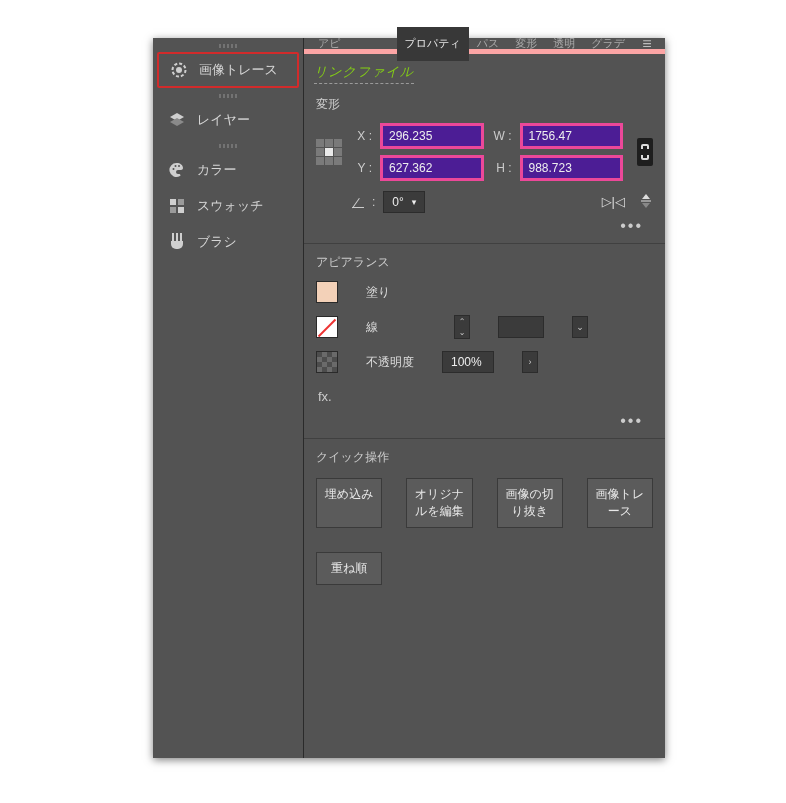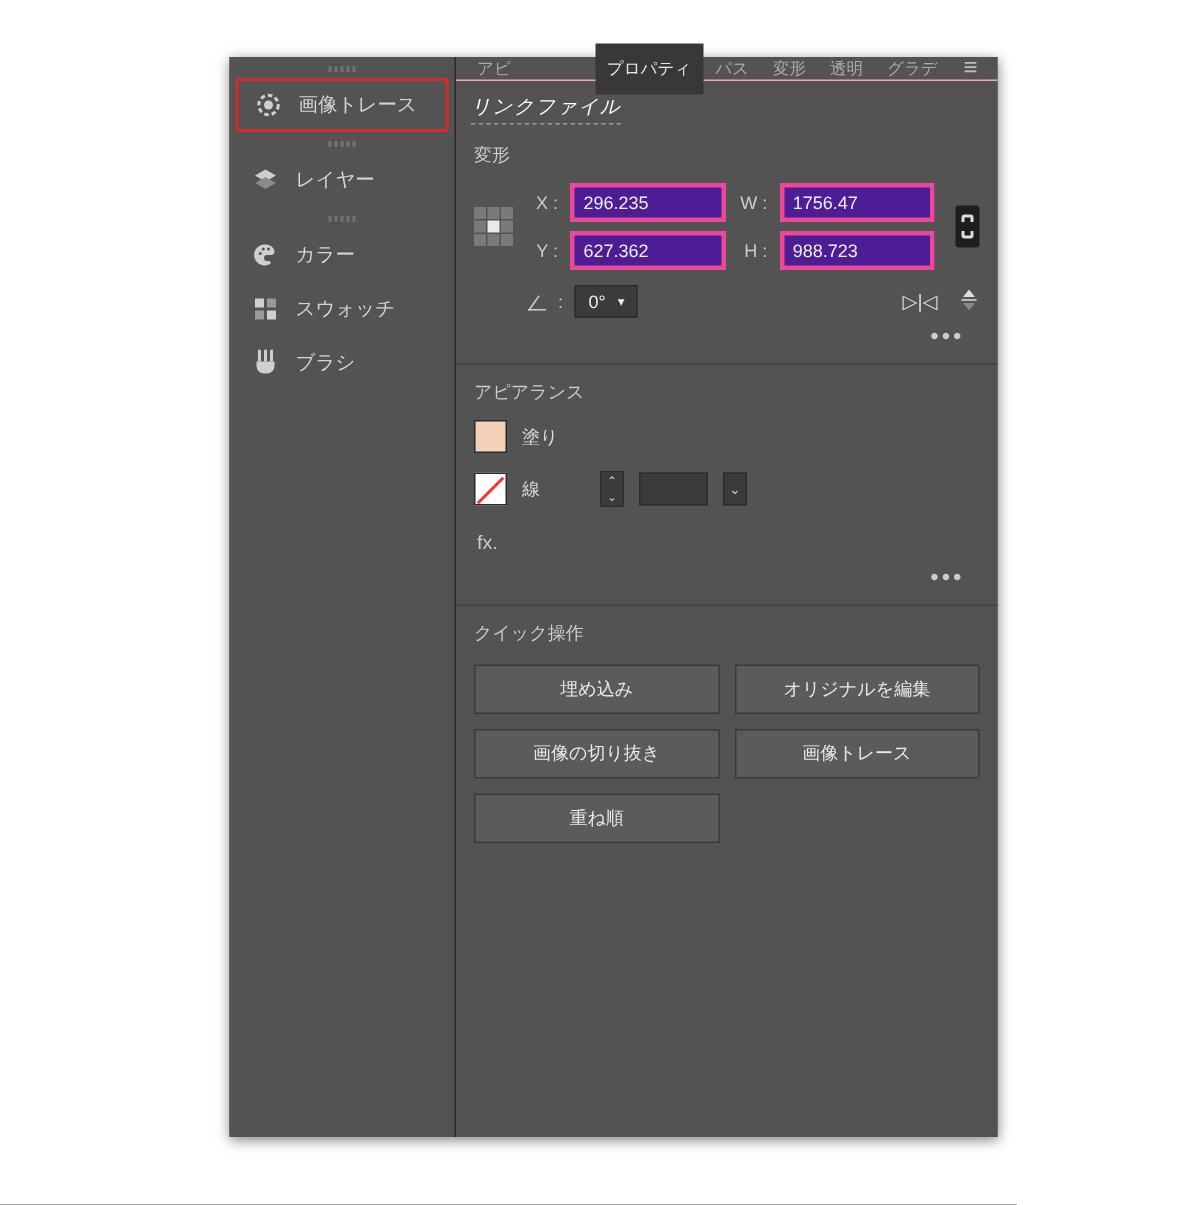--- a/index.html
+++ b/index.html
@@ -5,54 +5,54 @@
   * { box-sizing: border-box; margin: 0; padding: 0; font-family: "Hiragino Kaku Gothic ProN", "Meiryo", sans-serif; }
   body { background: #fff; width: 786px; height: 803px; position: relative; }
   .frame { position: absolute; left: 153px; top: 38px; width: 512px; height: 720px; background: #535353; box-shadow: 0 2px 8px rgba(0,0,0,0.5); display: flex; }
   .sidebar { width: 151px; background: #535353; border-right: 1px solid #2a2a2a; padding-top: 6px; }
   .grip { width: 40px; height: 4px; margin: 0 auto 4px; display:flex; gap:2px; justify-content:center; }
   .grip span { width:2px; height:4px; background:#737373; }
   .side-item { display:flex; align-items:center; gap:10px; padding:8px 14px; color:#d6d6d6; font-size:13px; cursor:pointer; }
   .side-item .ico { width:20px; height:20px; display:flex; align-items:center; justify-content:center; color:#cfcfcf; }
   .side-highlight { border:2px solid #d22b2b; border-radius:2px; margin:0 4px; padding:6px 10px; }
   .main { flex:1; background:#535353; display:flex; flex-direction:column; }
-  .tabs { display:flex; align-items:center; height:16px; border-bottom:1px solid #fca5a5; padding:0 6px; gap:0; }
+  .tabs { display:flex; align-items:center; height:16px; border-bottom:5px solid #fca5a5; padding:0 6px; gap:0; }
   .tab { padding:0 8px; font-size:11px; color:#aaa; height:34px; display:flex; align-items:center; cursor:pointer; white-space:nowrap; }
   .tab.active { background:#383838; color:#e6e6e6;margin-left:48px; }
   .tabs .menu-ico { margin-left:auto; width:24px; text-align:center; color:#bdbdbd; cursor:pointer; }
   .section-title-row { padding:8px 10px 2px; }
-  .link-title { color:#ffffff; font-size:13px; font-style:italic; display:inline-block; border-bottom:1px dashed #9a9a9a; padding-bottom:2px; letter-spacing:1px; }
+  .link-title { color:#84cc16; font-size:13px; font-style:italic; display:inline-block; border-bottom:1px dashed #9a9a9a; padding-bottom:2px; letter-spacing:1px; }
   .panel-block { border-bottom:1px solid #404040; padding:10px 12px 8px; }
   .sec-head { color:#ccc; font-size:12px; margin-bottom:10px; }
   .transform-row { display:flex; align-items:center; gap:10px; }
   .ref-grid { width:26px; height:26px; display:grid; grid-template-columns:repeat(3,1fr); grid-template-rows:repeat(3,1fr); gap:1px; }
   .ref-grid div { background:#7a7a7a; }
   .ref-grid div.sel { background:#eaeaea; }
   .xywh { flex:1; display:grid; grid-template-columns:auto 1fr auto 1fr; gap:6px 8px; align-items:center; }
   .lbl { color:#ccc; font-size:12px; text-align:right; min-width:20px;}
   .val-field { background:#4c1d95; color:#eee; font-size:12px; padding:3px 6px; border:3px solid #ec4899; min-width:64px; text-align:left; cursor:text; }
   .link-icon { width:16px; height:28px; background:#1e1e1e; display:flex; align-items:center; justify-content:center; color:#ddd; font-size:11px; border-radius:2px; margin-left:4px; align-self:center; }
   .rotate-row { display:flex; align-items:center; gap:8px; margin-top:10px; margin-left:36px; }
   .rotate-field { background:#3b3b3b; color:#eee; font-size:12px; padding:3px 8px; border:1px solid #2c2c2c; min-width:42px; display:flex; align-items:center; justify-content:space-between; gap:6px;}
   .flip-icons { margin-left:auto; display:flex; gap:14px; color:#ddd; font-size:13px; }
   .more-dots { text-align:right; padding:4px 10px 0; color:#ccc; font-size:16px; letter-spacing:2px; cursor:pointer; }
-  .appear-row { display:flex; align-items:center; gap:10px; margin-bottom:12px; }
+  .appear-row { display:flex; align-items:center; gap:28px; margin-bottom:12px; }
   .swatch { width:22px; height:22px; border:1px solid #2a2a2a; }
   .swatch.fill { background:#f3d1b8; }
   .swatch.stroke { background:#fff; position:relative; }
   .swatch.stroke::after { content:""; position:absolute; left:-2px; top:50%; right:-2px; height:2px; background:#e33; transform:rotate(-45deg); }
   .swatch.opacity { background:repeating-conic-gradient(#6a6a6a 0% 25%, #4d4d4d 0% 50%) 0 0/10px 10px; }
   .appear-lbl { color:#ddd; font-size:12px; }
   .stepper { display:flex; flex-direction:column; border:1px solid #2c2c2c; }
   .stepper div { width:14px; height:11px; background:#3b3b3b; color:#ccc; font-size:8px; display:flex; align-items:center; justify-content:center; cursor:pointer; }
   .stroke-width { width:46px; height:22px; background:#3b3b3b; border:1px solid #2c2c2c; }
   .chev { width:16px; height:22px; background:#3b3b3b; border:1px solid #2c2c2c; color:#ccc; display:flex; align-items:center; justify-content:center; font-size:9px; cursor:pointer; }
   .opacity-field { background:#3b3b3b; color:#eee; font-size:12px; padding:3px 8px; border:1px solid #2c2c2c; min-width:52px; }
   .fx { color:#ccc; font-size:13px; padding:4px 2px; cursor:pointer; }
-  .quick-grid { display:grid; grid-template-columns:1fr 1fr; gap:10px; margin-top:12px; }
+  .quick-grid { display:grid; grid-template-columns:1fr 1fr 1fr 1fr; gap:24px; margin-top:12px; }
   .qbtn { background:#5b5b5b; border:1px solid #3a3a3a; color:#e8e8e8; font-size:12px; padding:7px 4px; text-align:center; cursor:pointer; }
   .angle-icon { display:inline-block; width:12px; height:12px; position:relative; }
   .angle-icon::before { content:""; position:absolute; left:0; bottom:0; width:12px; height:0; border-top:1px solid #ccc; }
   .angle-icon::after { content:""; position:absolute; left:0; bottom:0; width:0; height:12px; border-left:1px solid #ccc; transform-origin:bottom; transform:rotate(35deg); }
 </style>
 </head>
 <body>
 
 <div class="frame">
 
@@ -218,20 +218,26 @@
         <span class="appear-lbl">線</span>
         <div style="flex:0 0 20px;"></div>
         <div class="stepper">
             <div>⌃</div>
             <div>⌄</div>
           </div>
         <div class="stroke-width"></div>
         <div class="chev">⌄</div>
       </div>
 
+      <div class="appear-row">
+        <div class="swatch opacity"></div>
+        <span class="appear-lbl">不透明度</span>
+        <span class="opacity-field">100%</span>
+        <div class="chev">›</div>
+      </div>
 
       <div class="fx">fx.</div>
       <div class="more-dots">•••</div>
     </div>
 
     <div class="panel-block" style="border-bottom:none;">
       <div class="sec-head">クイック操作</div>
       <div class="quick-grid">
         <div class="qbtn">埋め込み</div>
         <div class="qbtn">オリジナルを編集</div>

